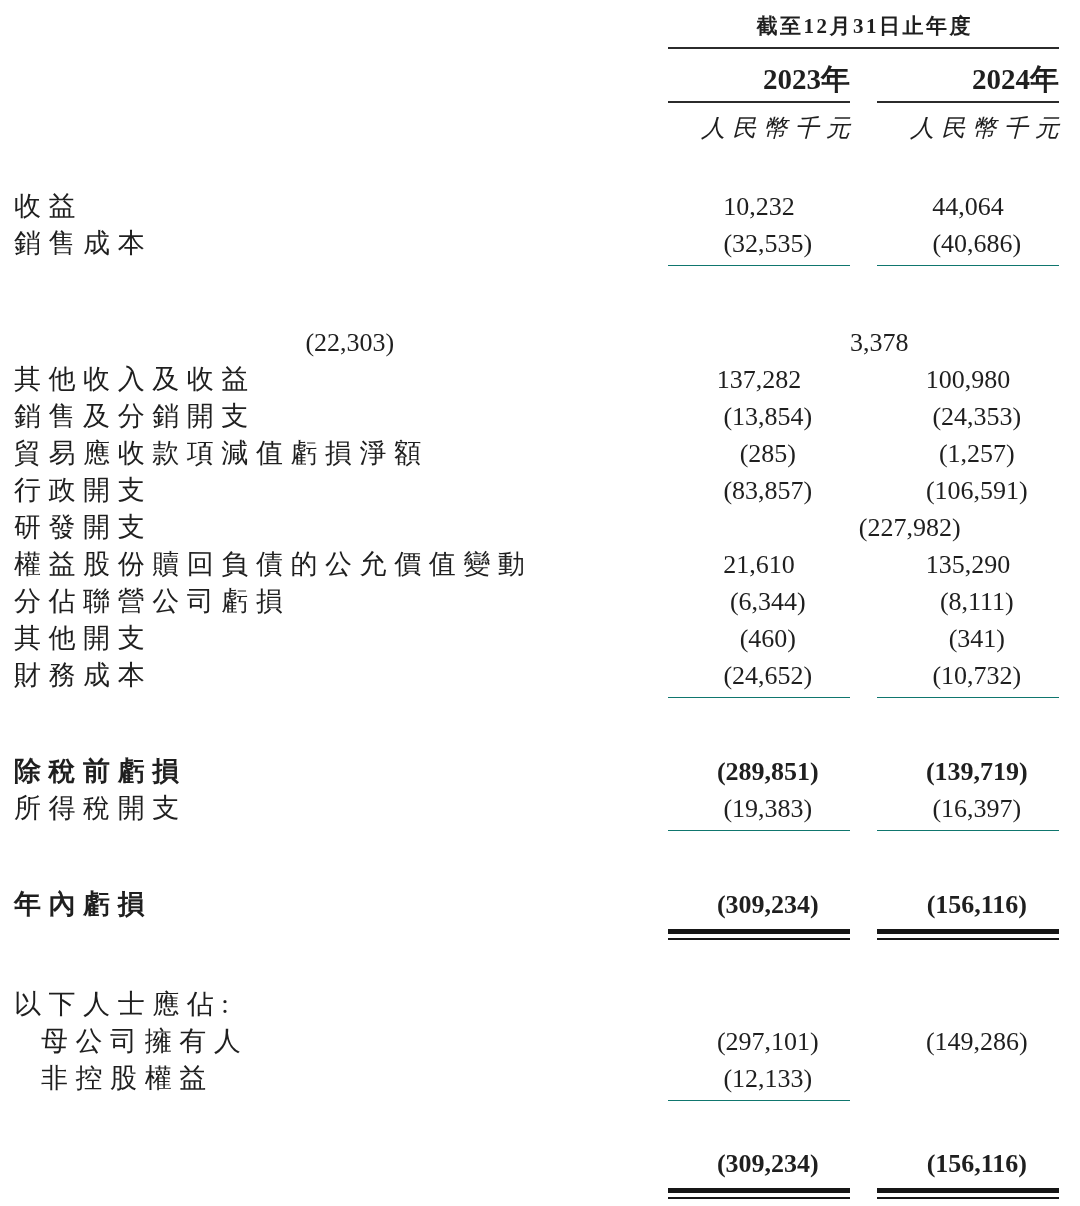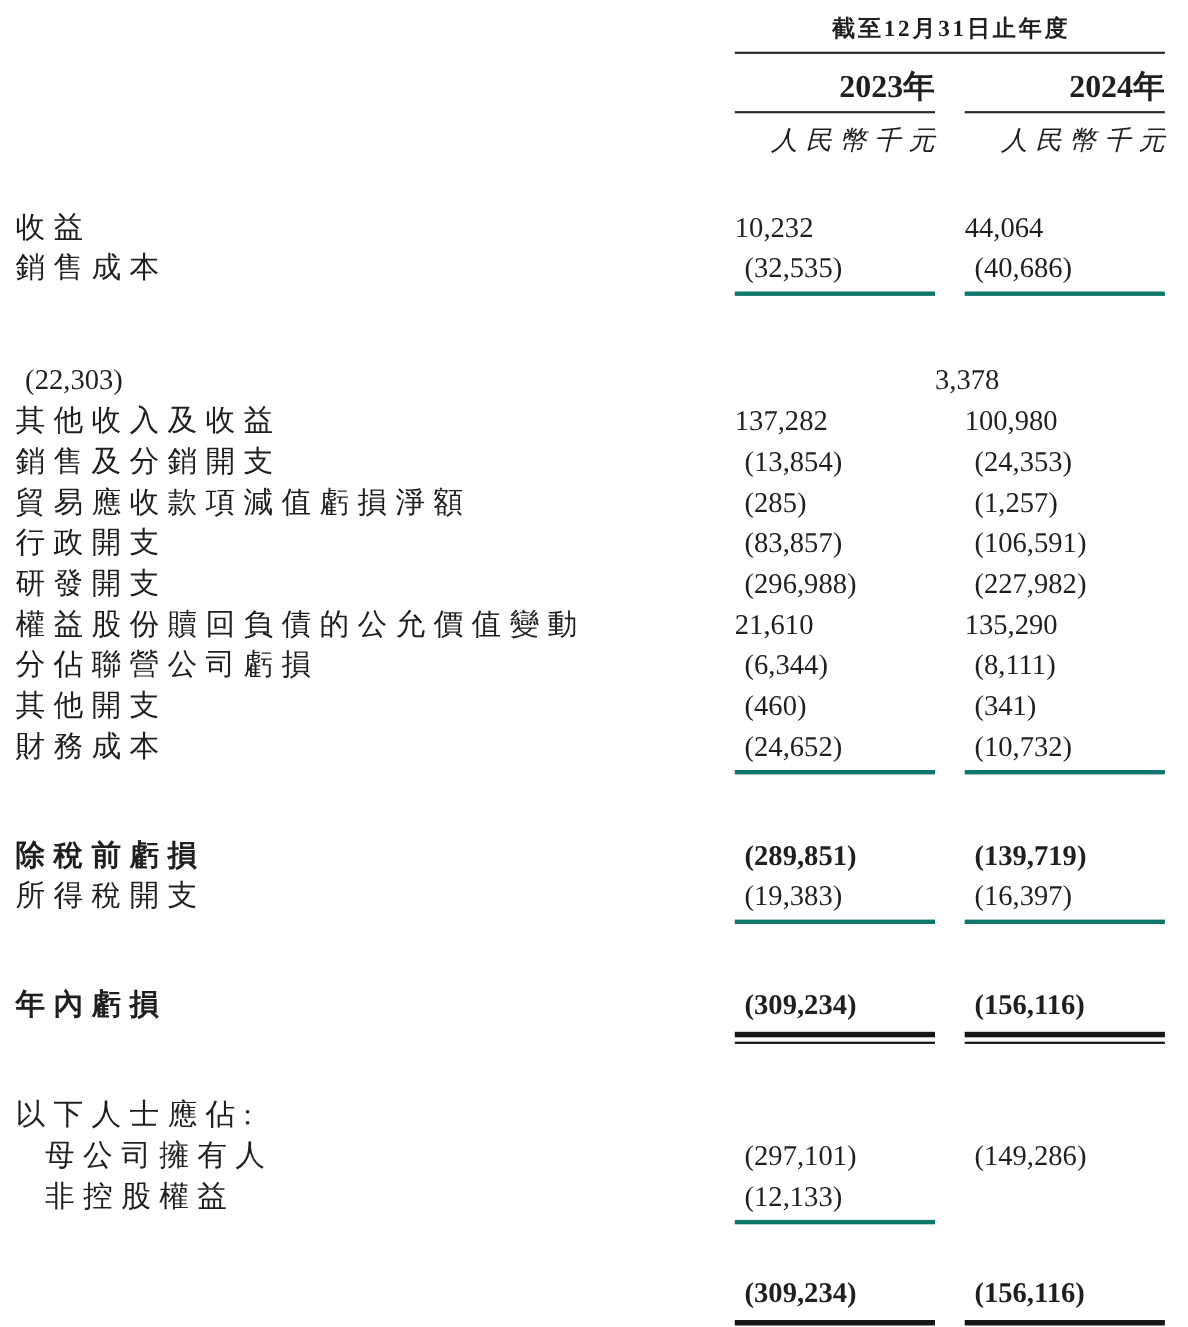--- a/index.html
+++ b/index.html
@@ -68,29 +68,29 @@
   
   .row { line-height: 37px; }
   .label {
     font-size: 27px;
     letter-spacing: 0.28em;
     white-space: nowrap;
   }
   .label.indent { padding-left: 27px; }
   .num {
     font-size: 26px;
-    text-align: left;
+    text-align: center;
     white-space: nowrap;
   }
   .v { position: relative; }
   .v.overhang { right: -0.34em; }  
   .bold .label, .bold .num { font-weight: bold; }
   .u1 {
     padding-bottom: 3px;
-    border-bottom: 4px solid #0f766e;
+    border-bottom: 1px solid #0f766e;
   }
   .dbl {
     height: 4px;
     border-top: 5px solid #161616;
     border-bottom: 2px solid #161616;
     margin-top: 6px;
   }
   .dbl-a { grid-column: 2; }
   .dbl-b { grid-column: 4; }
   .spacer { width: 100%; }
@@ -169,21 +169,20 @@
 
   <div class="grid row">
     <div class="label">行政開支</div>
     <div class="num"><span class="v overhang">(83,857)</span></div>
     <div></div>
     <div class="num"><span class="v overhang">(106,591)</span></div>
   </div>
 
   <div class="grid row">
     <div class="label">研發開支</div>
-    <div class="num"><span class="v overhang">(296,988)</span></div>
     <div></div>
     <div class="num"><span class="v overhang">(227,982)</span></div>
   </div>
 
   <div class="grid row">
     <div class="label">權益股份贖回負債的公允價值變動</div>
     <div class="num"><span class="v">21,610</span></div>
     <div></div>
     <div class="num"><span class="v">135,290</span></div>
   </div>

